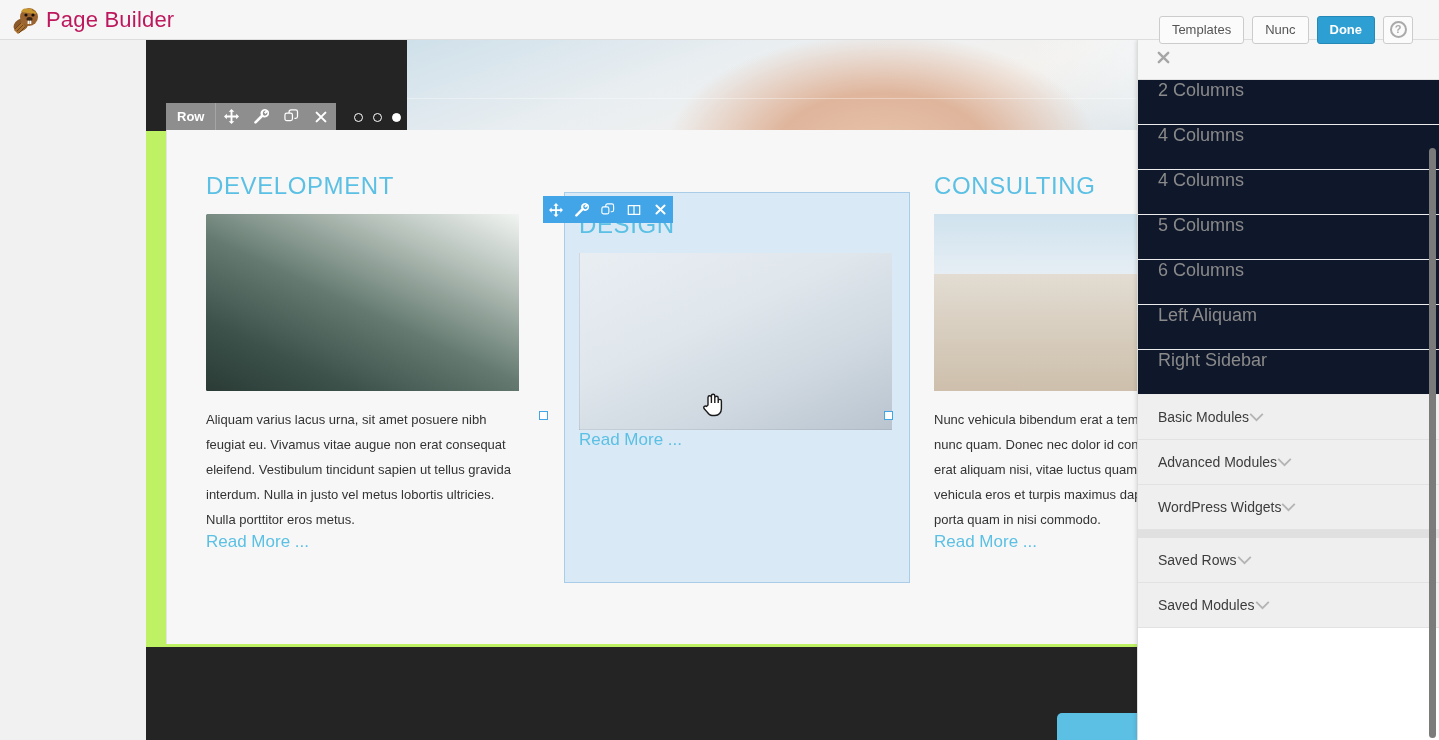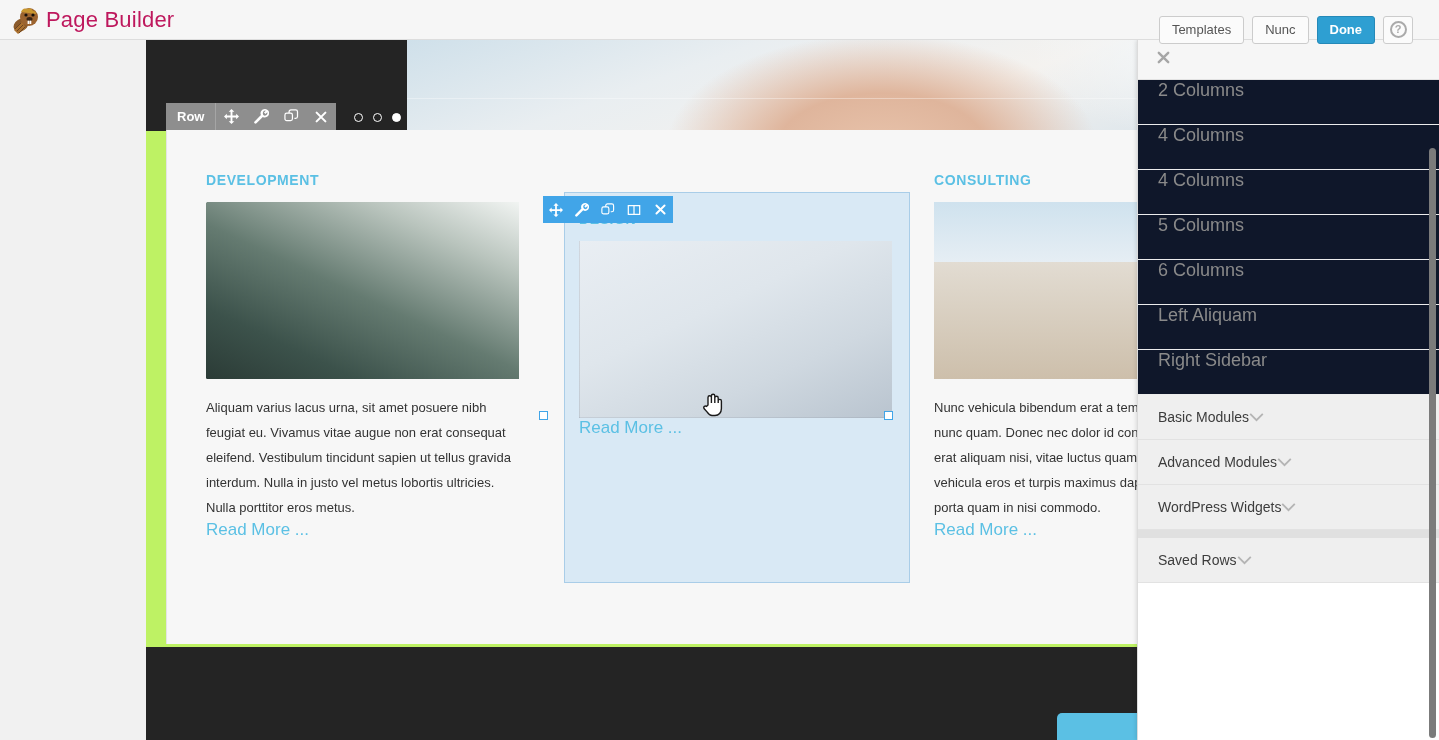--- a/index.html
+++ b/index.html
@@ -121,21 +121,21 @@
   #col-1 { left: 39px; width: 313px; }
   #col-2 {
     left: 397px; width: 346px;
     background: #d9e9f5;
     border: 1px solid #a9cde8;
     top: 62px; height: 391px; padding-top: 18px;
   }
   #col-3 { left: 767px; width: 313px; }
 
   .col-head {
-    font-size: 14px; font-weight: 700; color: #5bc0e4;
+    font-size: 24px; font-weight: 400; color: #5bc0e4;
     letter-spacing: .6px; margin-bottom: 14px;
   }
   #col-2 .col-head { padding-left: 14px; }
   #col-2 .col-body, #col-2 .col-img, #col-2 .read-more { margin-left: 14px; }
   .col-img {
     width: 313px; height: 177px; overflow: hidden; display: block;
     background: #c9ccc7;
   }
   #img-1 {
     background:
@@ -436,16 +436,24 @@
     <div class="sb-gap"></div>
 
     <div class="sb-section">
       <span>Saved Rows</span>
       <span class="chev">
         <svg width="15" height="9" viewBox="0 0 16 10" fill="none" stroke="#b4b4b4" stroke-width="2">
             <path d="M1 1 L8 8 L15 1"></path>
           </svg>
       </span>
     </div>
+    <div class="sb-section">
+      <span>Saved Modules</span>
+      <span class="chev">
+        <svg width="15" height="9" viewBox="0 0 16 10" fill="none" stroke="#b4b4b4" stroke-width="2">
+            <path d="M1 1 L8 8 L15 1"></path>
+          </svg>
+      </span>
+    </div>
   </div>
 
   <div id="sb-track"></div>
 </div>
 
 </body></html>

